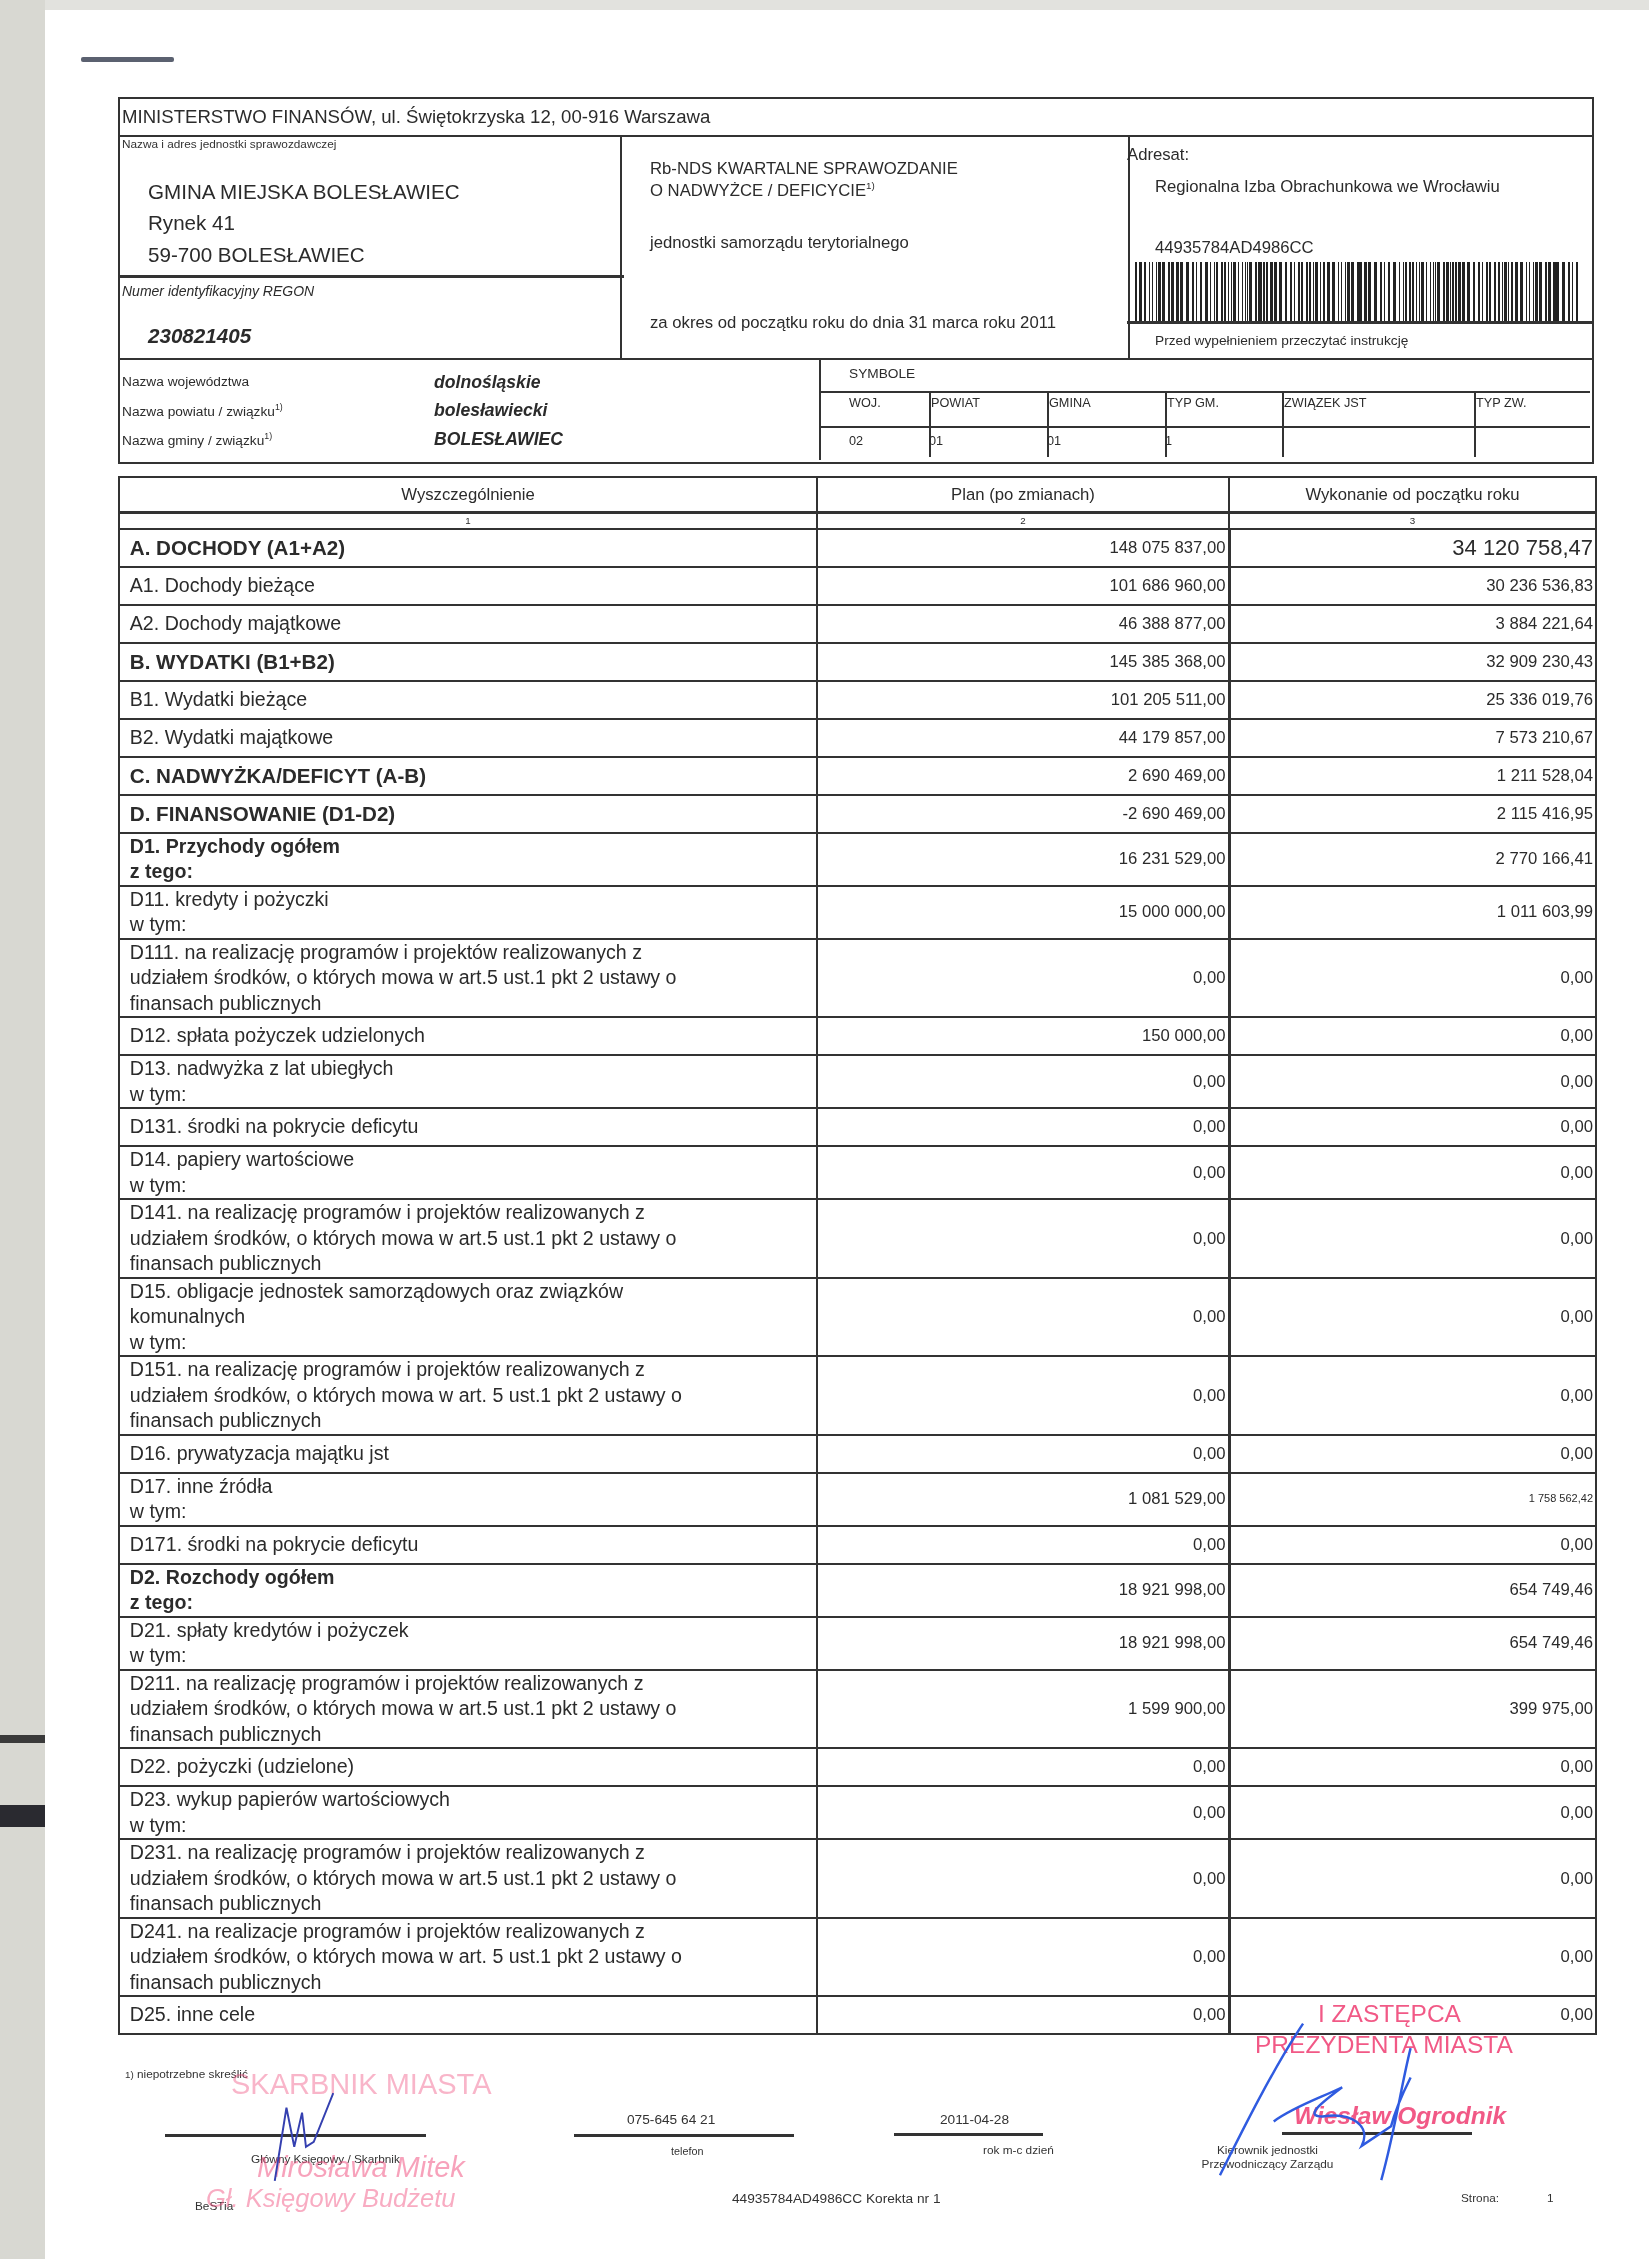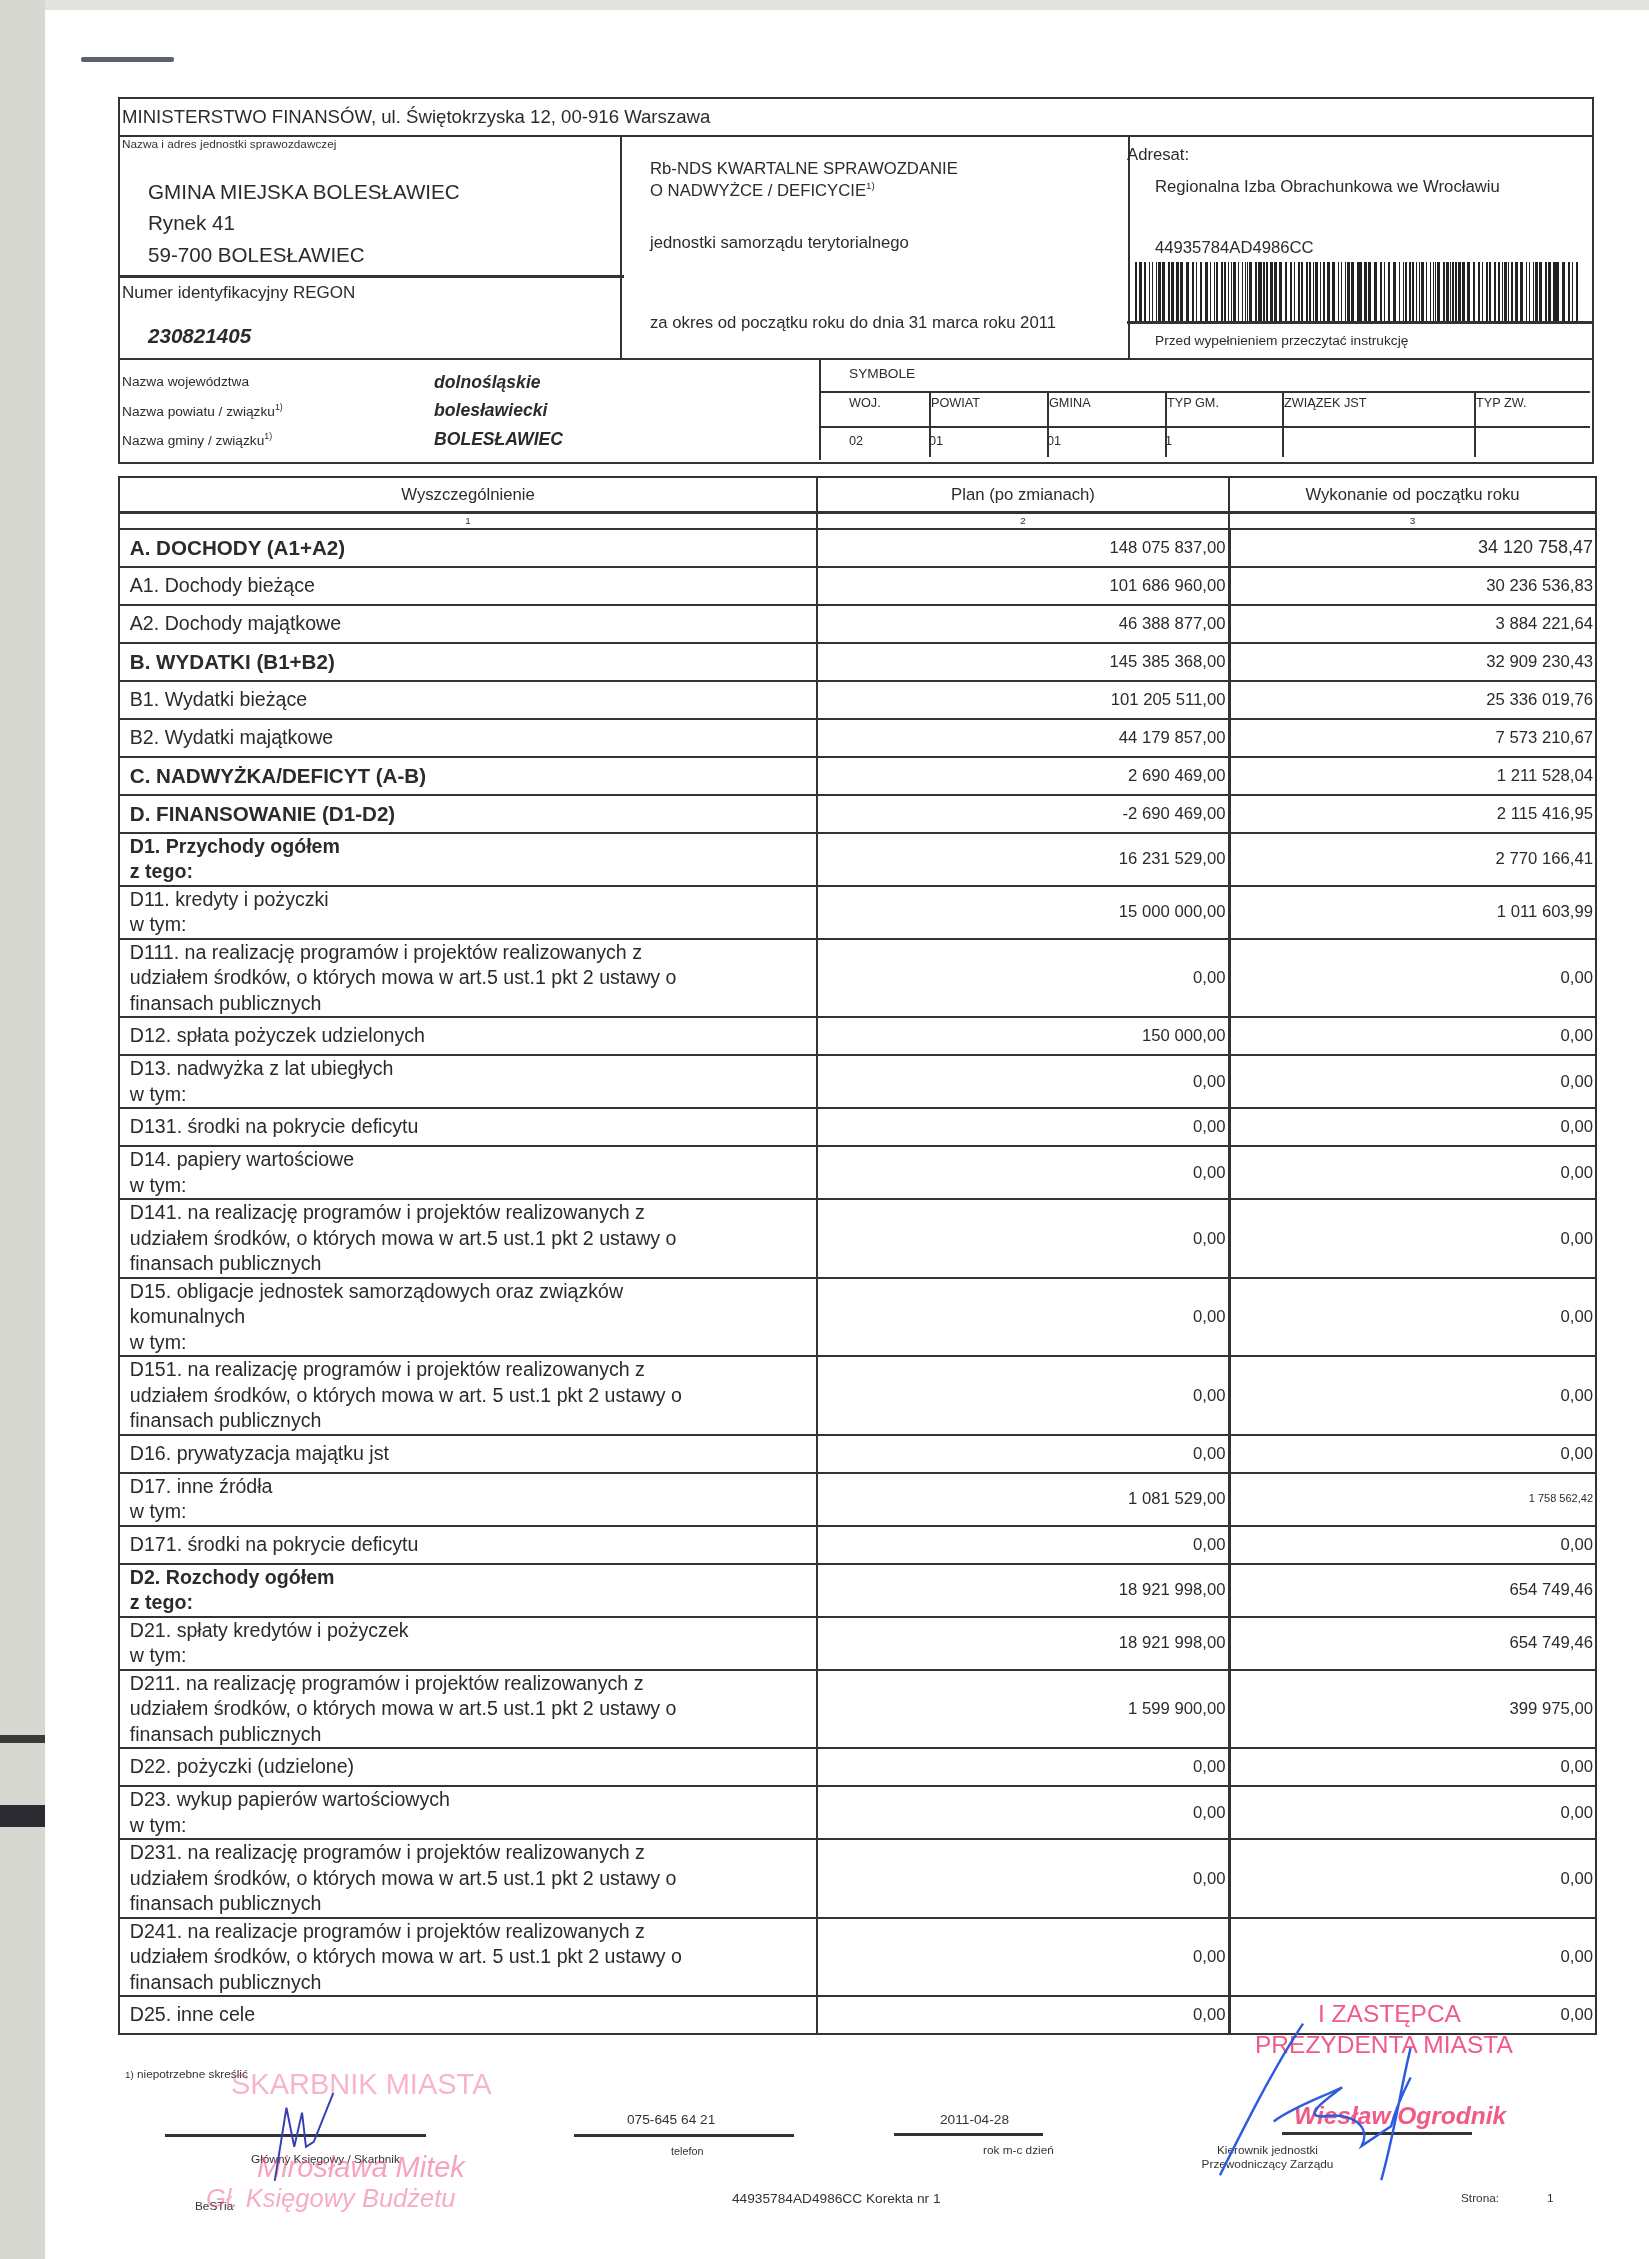--- a/index.html
+++ b/index.html
@@ -50,21 +50,21 @@
   <span class="txt" style="left:2px;top:6.9px;font-size:18.6px;">MINISTERSTWO FINANSÓW, ul. Świętokrzyska 12, 00-916 Warszawa</span>
 </div>
 
 <div class="abs bx" style="left:118px;top:135px;width:506px;height:143px;border-right:0;">
   <span class="txt lbl-small" style="left:2px;top:0px;font-size:11.8px;">Nazwa i adres jednostki sprawozdawczej</span>
   <div class="abs center" style="left:0;top:43px;width:503px;font-size:20.6px;">GMINA MIEJSKA BOLESŁAWIEC</div>
   <div class="abs center" style="left:0;top:74px;width:503px;font-size:20.6px;">Rynek 41</div>
   <div class="abs center" style="left:0;top:106px;width:503px;font-size:20.6px;">59-700 BOLESŁAWIEC</div>
 </div>
 <div class="abs bx" style="left:118px;top:275px;width:506px;height:85px;border-right:0;">
-  <span class="txt" style="left:2px;top:5.9px;font-size:17px;">Numer identyfikacyjny REGON</span>
+  <span class="txt" style="left:2px;top:5.9px;font-size:14px;font-style:italic;">Numer identyfikacyjny REGON</span>
   <div class="abs center" style="left:0;top:47px;width:503px;font-size:20.6px;font-weight:bold;font-style:italic;">230821405</div>
 </div>
 
 <div class="abs bx" style="left:620px;top:135px;width:510px;height:225px;">
   <div class="abs center" style="left:0;top:21.6px;width:504px;font-size:16.7px;">Rb-NDS KWARTALNE SPRAWOZDANIE</div>
   <div class="abs center" style="left:0;top:43px;width:504px;font-size:16.7px;"><span>O NADWYŻCE / DEFICYCIE</span><sup style="font-size:9.8px;">1)</sup></div>
   <div class="abs center" style="left:0;top:96px;width:504px;font-size:16.7px;">jednostki samorządu terytorialnego</div>
   <div class="abs center" style="left:0;top:176px;width:504px;font-size:16.7px;">za okres od początku roku do dnia 31 marca roku 2011</div>
 </div>
 
@@ -233,21 +233,21 @@
       <td style="border-top-width:2.9px;border-right-width:2.9px;">Wykonanie od początku roku</td>
     </tr>
     <tr class="idxrow thick">
       <td style="border-top-width:3.9px;border-left-width:2.9px;">1</td>
       <td style="border-top-width:3.9px;">2</td>
       <td style="border-top-width:3.9px;border-right-width:2.9px;">3</td>
     </tr>
   <tr class="thick">
         <td class="lab bold" style="height: 36px; white-space: pre-line; border-left-width: 2.9px; font-size: 20.6px;">A. DOCHODY (A1+A2)</td>
         <td class="num" style="height: 36px; border-right-width: 3.9px; font-size: 16.7px;">148 075 837,00</td>
-        <td class="num" style="height: 36px; border-right-width: 2.9px; font-size: 18px;">34 120 758,47</td>
+        <td class="num" style="height: 36px; border-right-width: 2.9px; font-size: 22px;">34 120 758,47</td>
       </tr>
       <tr class="thick">
         <td class="lab" style="height: 36px; white-space: pre-line; border-left-width: 2.9px;">A1. Dochody bieżące</td>
         <td class="num" style="height: 36px; border-right-width: 3.9px; font-size: 16.7px;">101 686 960,00</td>
         <td class="num" style="height: 36px; border-right-width: 2.9px; font-size: 16.7px;">30 236 536,83</td>
       </tr>
       <tr class="thick">
         <td class="lab" style="height: 36px; white-space: pre-line; border-left-width: 2.9px;">A2. Dochody majątkowe</td>
         <td class="num" style="height: 36px; border-right-width: 3.9px; font-size: 16.7px;">46 388 877,00</td>
         <td class="num" style="height: 36px; border-right-width: 2.9px; font-size: 16.7px;">3 884 221,64</td>

